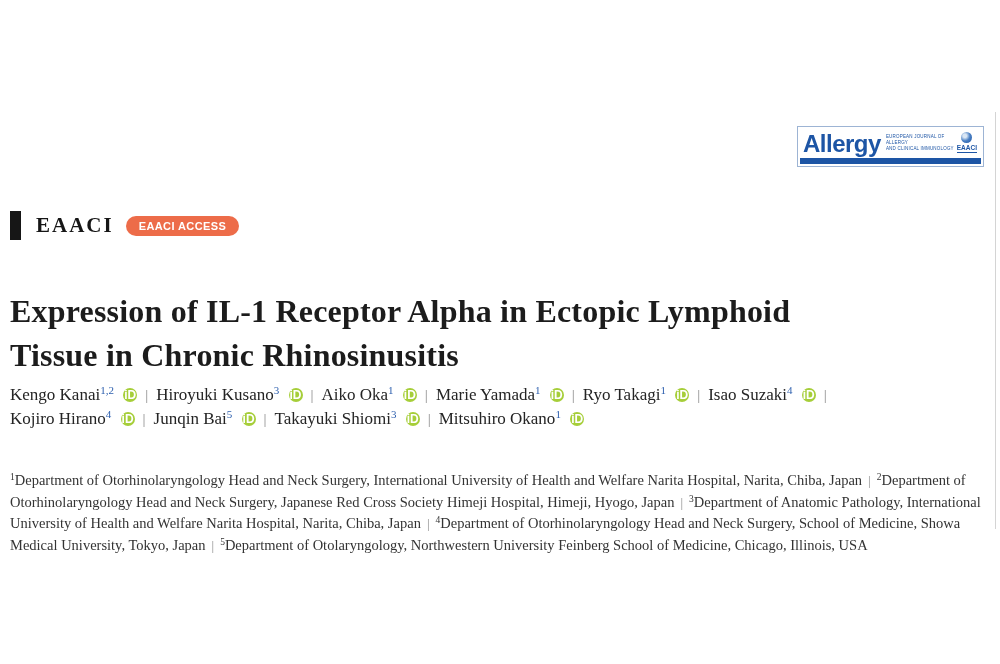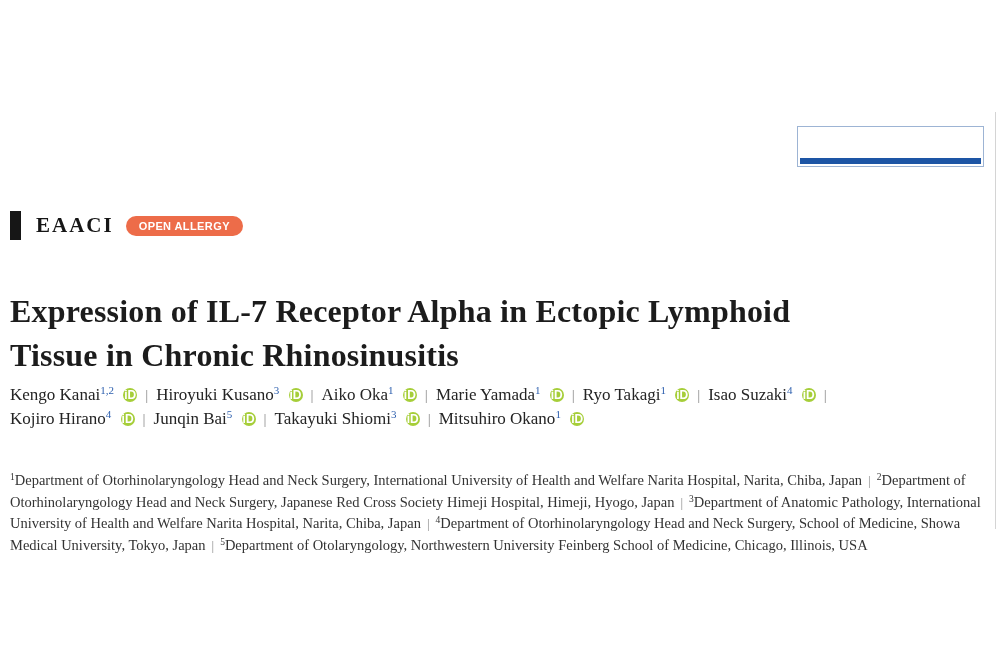--- a/index.html
+++ b/index.html
@@ -134,33 +134,44 @@
   }
   .affiliations .aff-sup { font-size: 9.5px; vertical-align: 5px; color: #333333; }
   .affiliations .sep { margin: 0 6px; font-size: 13px; }
 </style>
 </head>
 <body>
 
 <div class="page">
 
   <div class="logo-box">
+    <div class="logo-inner">
+      <span class="journal-name">Allergy</span>
+      <span class="journal-tagline">
+        <span>EUROPEAN JOURNAL OF ALLERGY</span><br>
+        <span>AND CLINICAL IMMUNOLOGY</span>
+      </span>
+      <span class="eaaci">
+        <span class="globe-icon"></span>
+        <span class="eaaci-label">EAACI</span>
+      </span>
+    </div>
     <div class="logo-bar"></div>
   </div>
 
   <div class="page-edge"></div>
 
   <div class="type-row">
     <span class="type-bar"></span>
     <span class="type-label">EAACI</span>
-    <button class="oa-badge">OPEN ALLERGY</button>
+    <button class="oa-badge">EAACI ACCESS</button>
   </div>
 
   <h1 class="title" style="margin:0;">
-    <span>Expression of IL-7 Receptor Alpha in Ectopic Lymphoid</span><br>
+    <span>Expression of IL-1 Receptor Alpha in Ectopic Lymphoid</span><br>
     <span>Tissue in Chronic Rhinosinusitis</span>
   </h1>
 
   <div class="authors"><span class="author"><span>Kengo Kanai</span><sup class="aff-sup">1,2</sup> <span class="orcid">iD</span></span><span class="sep">|</span><span class="author"><span>Hiroyuki Kusano</span><sup class="aff-sup">3</sup> <span class="orcid">iD</span></span><span class="sep">|</span><span class="author"><span>Aiko Oka</span><sup class="aff-sup">1</sup> <span class="orcid">iD</span></span><span class="sep">|</span><span class="author"><span>Marie Yamada</span><sup class="aff-sup">1</sup> <span class="orcid">iD</span></span><span class="sep">|</span><span class="author"><span>Ryo Takagi</span><sup class="aff-sup">1</sup> <span class="orcid">iD</span></span><span class="sep">|</span><span class="author"><span>Isao Suzaki</span><sup class="aff-sup">4</sup> <span class="orcid">iD</span></span><span class="sep">|</span><br><span class="author"><span>Kojiro Hirano</span><sup class="aff-sup">4</sup> <span class="orcid">iD</span></span><span class="sep">|</span><span class="author"><span>Junqin Bai</span><sup class="aff-sup">5</sup> <span class="orcid">iD</span></span><span class="sep">|</span><span class="author"><span>Takayuki Shiomi</span><sup class="aff-sup">3</sup> <span class="orcid">iD</span></span><span class="sep">|</span><span class="author"><span>Mitsuhiro Okano</span><sup class="aff-sup">1</sup> <span class="orcid">iD</span></span></div>
 
   <div class="affiliations"><span><sup class="aff-sup">1</sup><span>Department of Otorhinolaryngology Head and Neck Surgery, International University of Health and Welfare Narita Hospital, Narita, Chiba, Japan</span></span><span class="sep">|</span><span><sup class="aff-sup">2</sup><span>Department of Otorhinolaryngology Head and Neck Surgery, Japanese Red Cross Society Himeji Hospital, Himeji, Hyogo, Japan</span></span><span class="sep">|</span><span><sup class="aff-sup">3</sup><span>Department of Anatomic Pathology, International University of Health and Welfare Narita Hospital, Narita, Chiba, Japan</span></span><span class="sep">|</span><span><sup class="aff-sup">4</sup><span>Department of Otorhinolaryngology Head and Neck Surgery, School of Medicine, Showa Medical University, Tokyo, Japan</span></span><span class="sep">|</span><span><sup class="aff-sup">5</sup><span>Department of Otolaryngology, Northwestern University Feinberg School of Medicine, Chicago, Illinois, USA</span></span></div>
 
 </div>
 
 </body></html>

